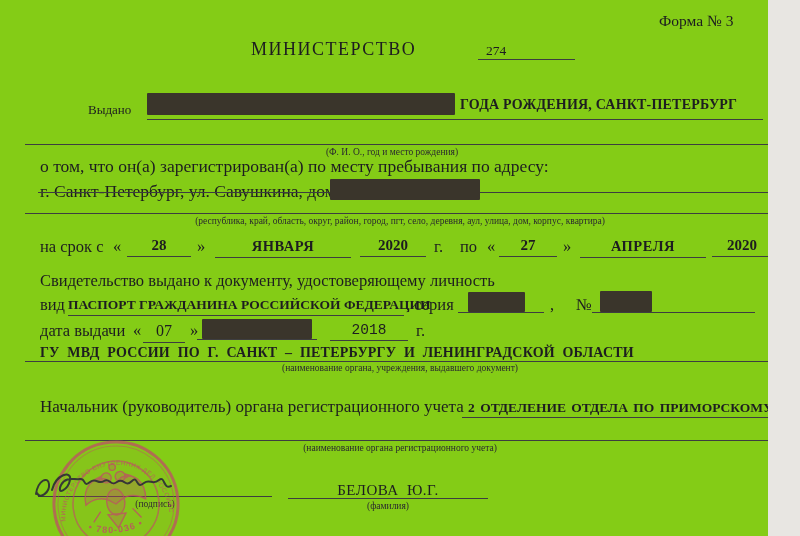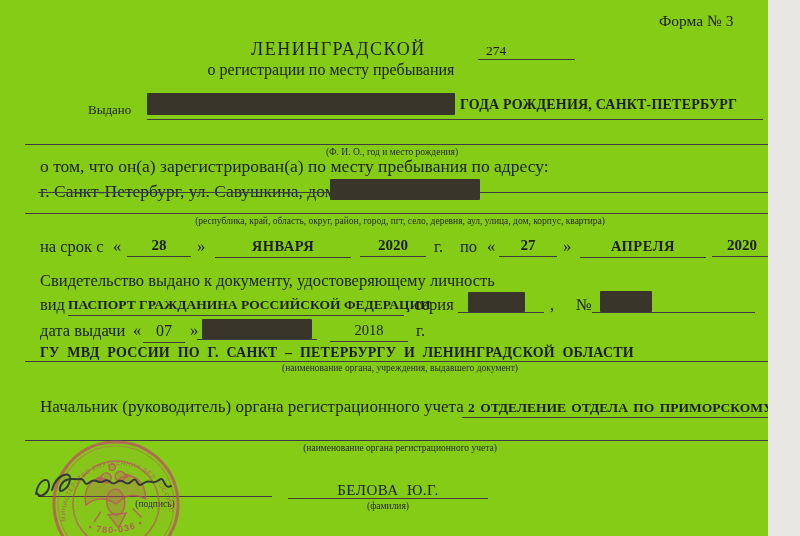--- a/index.html
+++ b/index.html
@@ -61,21 +61,21 @@
   [data-name="number-label"]{left:576px;top:295px;font-size:16.5px;}
   [data-name="redaction-number"]{left:600px;top:291px;width:52px;height:21px;}
   [data-name="number-underline"]{left:592px;top:312px;width:163px;}
 
   [data-name="issue-date-label"]{left:40px;top:321px;font-size:16.5px;}
   [data-name="issue-open-quote"]{left:133px;top:321px;font-size:16.5px;}
   [data-name="issue-day"]{left:143px;top:322px;width:42px;text-align:center;font-size:16px;border-bottom:1.5px solid #3d3d40;padding-bottom:2px;}
   [data-name="issue-close-quote"]{left:190px;top:321px;font-size:16.5px;}
   [data-name="redaction-issue-month"]{left:202px;top:319px;width:110px;height:20px;}
   [data-name="issue-month-underline"]{left:197px;top:339px;width:120px;}
-  [data-name="issue-year"]{left:330px;top:322px;width:78px;text-align:center;font-size:14.5px;border-bottom:1.5px solid #3d3d40;padding-bottom:2px;}
+  [data-name="issue-year"]{left:330px;top:322px;width:78px;text-align:center;font-size:14.5px;border-bottom:1.5px solid #3d3d40;padding-bottom:2px;font-family:Liberation Mono, monospace;}
   [data-name="issue-g"]{left:416px;top:321px;font-size:16.5px;}
 
   [data-name="issuing-authority"]{left:40px;top:345px;font-size:14px;font-weight:bold;word-spacing:4px;letter-spacing:.2px;}
   [data-name="authority-underline"]{left:25px;top:361px;width:747px;}
   [data-name="authority-caption"]{left:100px;top:363px;width:600px;}
 
   [data-name="registrar-label"]{left:40px;top:397px;font-size:17px;}
   [data-name="registrar-office-line1"]{left:468px;top:400px;font-size:13.5px;font-weight:bold;word-spacing:2px;}
   [data-name="registrar-underline1"]{left:462px;top:417px;width:306px;}
   [data-name="registrar-office-line2"]{left:40px;top:424px;font-size:13.5px;font-weight:bold;word-spacing:3px;}
@@ -90,23 +90,22 @@
 
   [data-name="official-stamp"]{position:absolute;left:30px;top:436px;z-index:4;opacity:.88;}
   [data-name="handwritten-signature"]{position:absolute;left:28px;top:466px;z-index:5;}
 </style>
 </head>
 <body>
 
 <div id="doc" data-name="certificate-document">
 
   <div class="abs" data-name="form-label">Форма № 3</div>
-  <div class="abs" data-name="doc-title">ЛЕНИНГРАДСКОЙ</div>
+  <div class="abs" data-name="doc-title">МИНИСТЕРСТВО</div>
   <div class="abs" data-name="doc-number">274</div>
-  <div class="abs" data-name="doc-subtitle">о регистрации по месту пребывания</div>
 
   <div class="abs" data-name="issued-label">Выдано</div>
   <div class="redaction" data-name="redaction-name"></div>
   <div class="abs boldcaps" data-name="issued-suffix">ГОДА РОЖДЕНИЯ, САНКТ-ПЕТЕРБУРГ</div>
   <div class="rule" data-name="issued-underline"></div>
   <div class="rule" data-name="fio-line"></div>
   <div class="caption" data-name="fio-caption">(Ф. И. О., год и место рождения)</div>
 
   <div class="abs" data-name="registration-statement">о том, что он(а) зарегистрирован(а) по месту пребывания по адресу:</div>
   <div class="abs" data-name="address-prefix">г. Санкт-Петербург, ул. Савушкина, дом</div>

